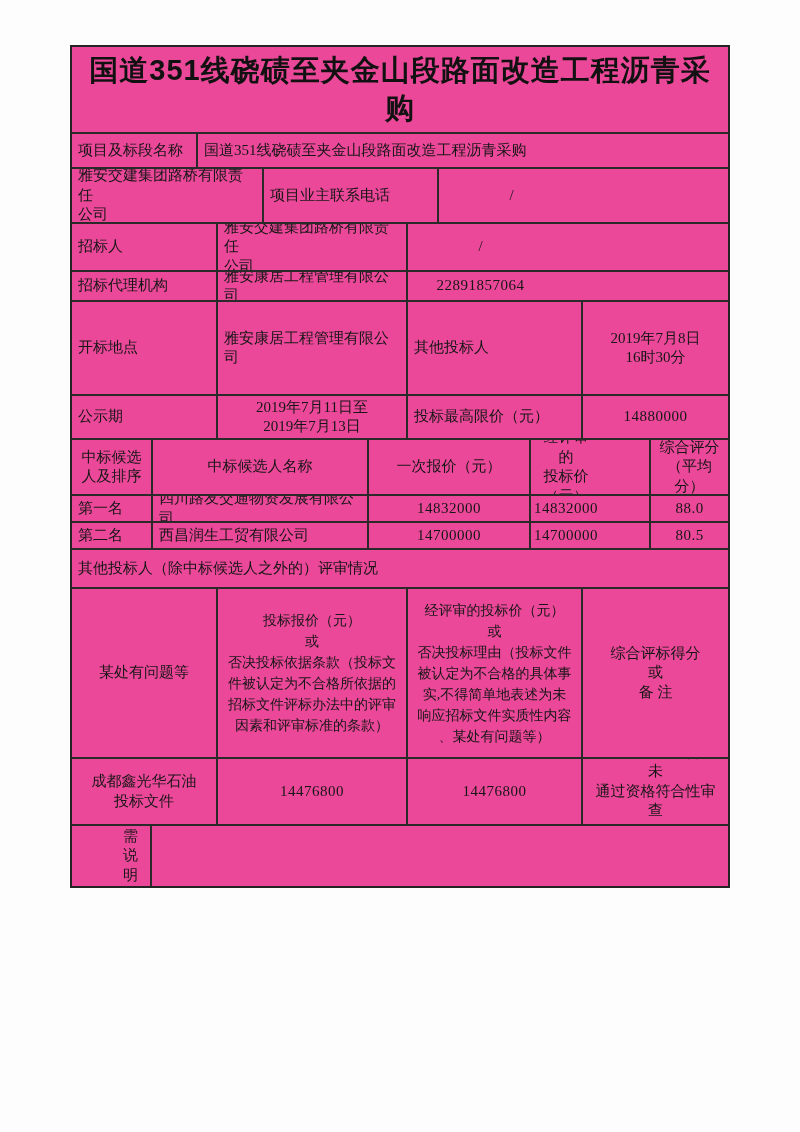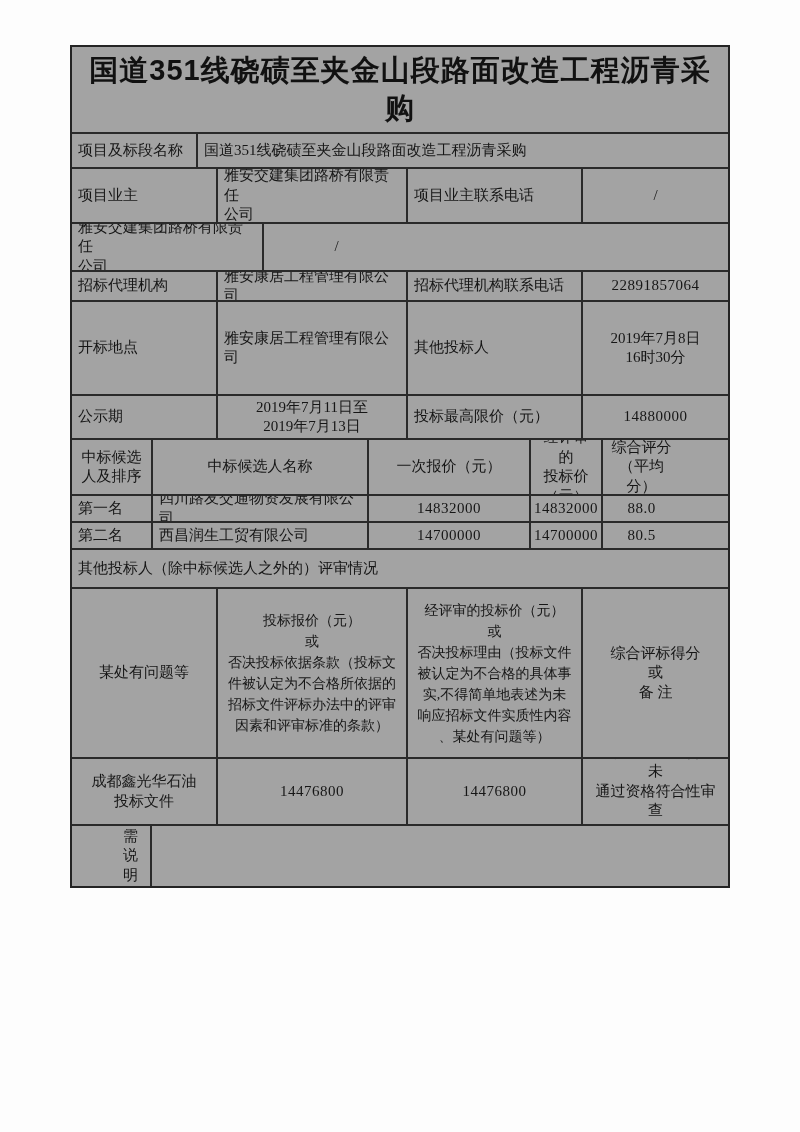--- a/index.html
+++ b/index.html
@@ -12,21 +12,21 @@
     overflow:hidden;
   }
   .page{
     position:absolute;left:0;top:0;width:800px;height:1132px;
     background:#fdfdfd;
   }
   .doc-table{
     position:absolute;left:70px;top:45px;width:660px;
     box-sizing:border-box;
     border:2px solid #242424;
-    background:#a3a3a3;
+    background:#ec4899;
   }
   .tr{display:flex;border-top:2px solid #2a2a2a;}
   .tr.first{border-top:none;}
   .td{
     box-sizing:border-box;
     display:flex;align-items:center;
     padding:2px 6px;
     font-size:15px;line-height:1.3;
     white-space:pre-line;
     overflow:hidden;
@@ -47,21 +47,21 @@
   .h-r9{height:25px;}
   .h-r10{height:37px;}
   .h-r11{height:168px;}
   .h-r12{height:65px;}
   .h-r13{height:60px;}
   
   .wA1{width:124px;}.wA2{width:512px;}
   
   .wB1{width:144px;}.wB2{width:190px;}.wB3{width:175px;}.wB4{width:147px;}
   
-  .wC1{width:79px;}.wC2{width:216px;}.wC3{width:162px;}.wC4{width:72px;}.wC5{width:79px;}
+  .wC1{width:79px;}.wC2{width:216px;}.wC3{width:162px;}.wC4{width:72px;}.wC5{width:79px;margin-left:48px;}
   
   .wFull{width:600px;}
   
   .wF1{width:78px;padding-left:45px;}.wF2{width:577px;}
   .title-cell{
     width:656px;
     justify-content:center;text-align:center;
     font-family:"Liberation Sans","DejaVu Sans",sans-serif;
     font-weight:700;
     font-size:29px;letter-spacing:1px;
@@ -79,37 +79,36 @@
     <div class="tr first h-title">
       <div class="td title-cell">国道351线硗碛至夹金山段路面改造工程沥青采购</div>
     </div>
 
     <div class="tr h-r1">
       <div class="td wA1 l">项目及标段名称</div>
       <div class="td wA2 l">国道351线硗碛至夹金山段路面改造工程沥青采购</div>
     </div>
 
     <div class="tr h-r2">
-      <div class="td wB1 l">项目业主</div>
       <div class="td wB2 l">雅安交建集团路桥有限责任
 公司</div>
       <div class="td wB3 l">项目业主联系电话</div>
       <div class="td wB4 c">/</div>
     </div>
 
     <div class="tr h-r3">
+      <div class="td wB1 l">招标人</div>
       <div class="td wB2 l">雅安交建集团路桥有限责任
 公司</div>
       <div class="td wB4 c">/</div>
     </div>
 
     <div class="tr h-r4">
       <div class="td wB1 l">招标代理机构</div>
       <div class="td wB2 l">雅安康居工程管理有限公司</div>
-      <div class="td wB3 l">招标代理机构联系电话</div>
       <div class="td wB4 c num">22891857064</div>
     </div>
 
     <div class="tr h-r5">
       <div class="td wB1 l">开标地点</div>
       <div class="td wB2 l">雅安康居工程管理有限公司</div>
       <div class="td wB3 l">其他投标人</div>
       <div class="td wB4 c">2019年7月8日
 16时30分</div>
     </div>

